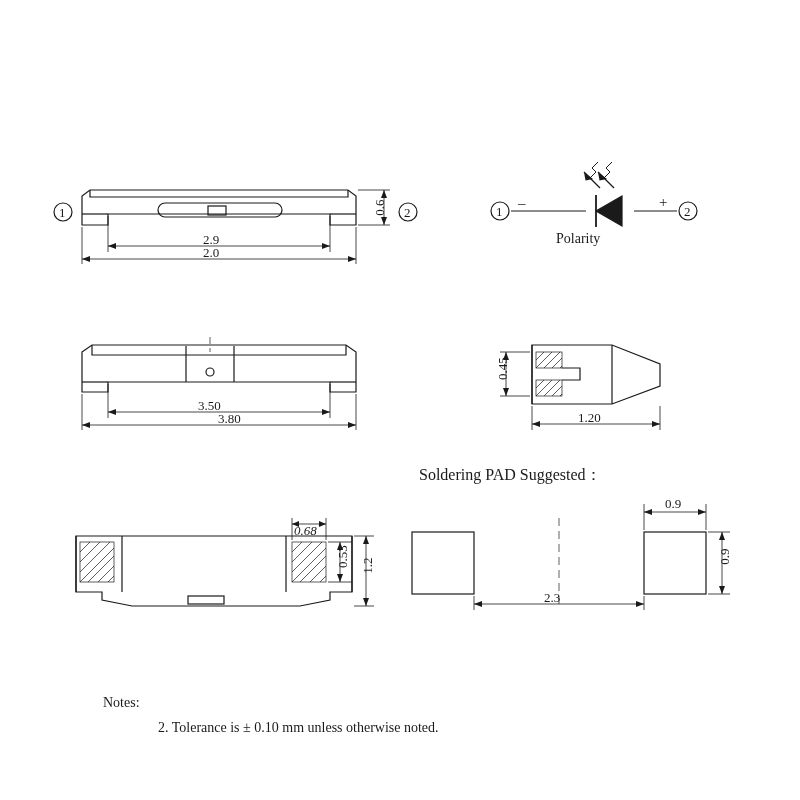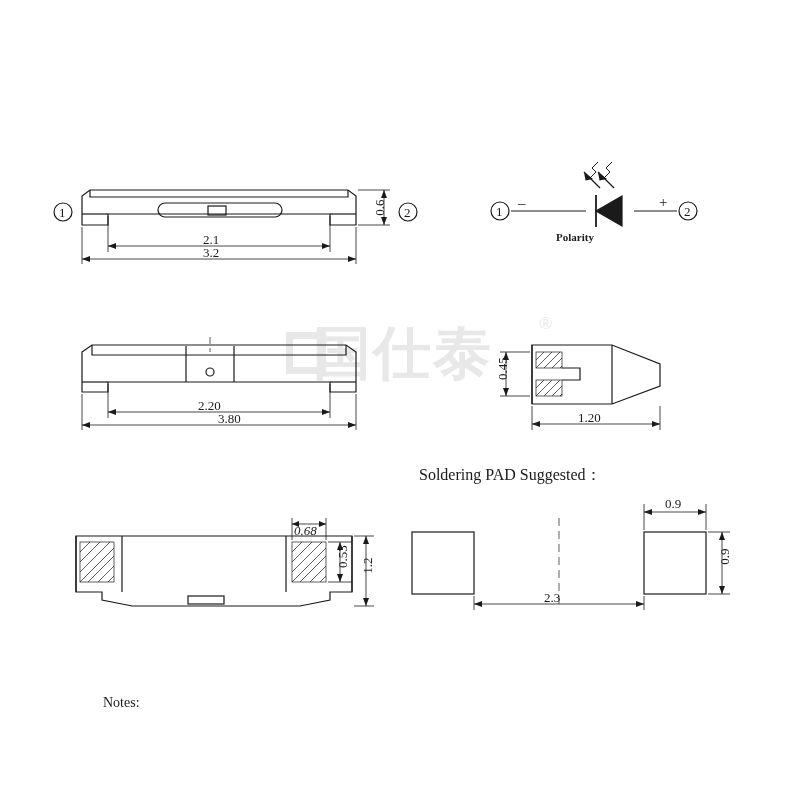--- a/index.html
+++ b/index.html
@@ -19,21 +19,21 @@
 
   .lbl {
     position: absolute;
     font-family: "Liberation Serif", serif;
     color: #1a1a1a;
     white-space: nowrap;
     line-height: 1;
   }
   .dim { font-size: 13px; }
   .dim-v { font-size: 13px; transform: rotate(-90deg); transform-origin: 50% 50%; }
-  .pol-title { font-size: 11px; font-weight: bold; }
+  .pol-title { font-size: 14px; font-weight: normal; }
   .pad-title { font-size: 16px; font-weight: normal; }
   .notes { font-size: 14px; margin-top: 44px; }
   .sign { font-size: 15px; }
 
   
   #wm {
     position: absolute;
     left: 268px; top: 318px;
     width: 270px; height: 80px;
     pointer-events: none;
@@ -63,25 +63,20 @@
     font-family: "Liberation Sans", sans-serif;
     font-size: 17px;
     color: #e8e8e8;
   }
 </style>
 </head>
 <body>
 
 <div id="sheet">
 
-  <div id="wm">
-    <div class="wmtext">国仕泰</div>
-    <div class="wmbox"></div>
-    <div class="wmreg">®</div>
-  </div>
 
   <svg class="draw" viewBox="0 0 800 800">
     <g fill="none" stroke="#1a1a1a" stroke-width="1.2" stroke-linejoin="miter" stroke-linecap="butt">
 
       <path d="M82,208 L82,196 L90,190 L348,190 L356,196 L356,208
                L356,225 L330,225 L330,214 L108,214 L108,225 L82,225 Z"></path>
 
       <path d="M90,190 L90,197 L348,197 L348,190"></path>
 
       <rect x="158" y="203" width="124" height="14" rx="7" ry="7"></rect>
@@ -239,42 +234,43 @@
       <path d="M706,512 l-8,-3 v6 z" fill="#1a1a1a" stroke="none"></path>
 
       <path d="M708,532 L730,532" stroke-width="0.8"></path>
       <path d="M708,594 L730,594" stroke-width="0.8"></path>
       <path d="M722,532 L722,594" stroke-width="0.8"></path>
       <path d="M722,532 l-3,8 h6 z" fill="#1a1a1a" stroke="none"></path>
       <path d="M722,594 l-3,-8 h6 z" fill="#1a1a1a" stroke="none"></path>
     </g>
   </svg>
 
-  <div class="lbl dim" style="left:203px; top:233px;">2.1</div>
-  <div class="lbl dim" style="left:203px; top:246px;">3.2</div>
+  <div class="lbl dim" style="left:203px; top:233px;">2.9</div>
+  <div class="lbl dim" style="left:203px; top:246px;">2.0</div>
   <div class="lbl dim-v" style="left:365px; top:201px; width:28px; text-align:center;">0.6</div>
   <div class="lbl dim" style="left:59px; top:206px;">1</div>
   <div class="lbl dim" style="left:404px; top:206px;">2</div>
 
   <div class="lbl dim" style="left:496px; top:205px;">1</div>
   <div class="lbl dim" style="left:684px; top:205px;">2</div>
   <div class="lbl sign" style="left:518px; top:196px;">–</div>
   <div class="lbl sign" style="left:659px; top:195px;">+</div>
   <div class="lbl pol-title" style="left:556px; top:232px;">Polarity</div>
 
-  <div class="lbl dim" style="left:198px; top:399px;">2.20</div>
+  <div class="lbl dim" style="left:198px; top:399px;">3.50</div>
   <div class="lbl dim" style="left:198px; top:412px;margin-left:20px;">3.80</div>
 
   <div class="lbl dim-v" style="left:487px; top:362px; width:30px; text-align:center;">0.45</div>
   <div class="lbl dim" style="left:578px; top:411px;">1.20</div>
 
   <div class="lbl dim" style="left:294px; top:524px;font-style:italic;">0.68</div>
   <div class="lbl dim-v" style="left:327px; top:550px; width:30px; text-align:center;">0.53</div>
   <div class="lbl dim-v" style="left:355px; top:559px; width:24px; text-align:center;">1.2</div>
 
   <div class="lbl pad-title" style="left:419px; top:467px;">Soldering PAD Suggested：</div>
   <div class="lbl dim" style="left:665px; top:497px;">0.9</div>
   <div class="lbl dim-v" style="left:710px; top:550px; width:28px; text-align:center;">0.9</div>
   <div class="lbl dim" style="left:544px; top:591px;">2.3</div>
 
   <div class="lbl notes" style="left:103px; top:652px;">Notes:</div>
+  <div class="lbl notes" style="left:158px; top:677px;">2. Tolerance is ± 0.10 mm unless otherwise noted.</div>
 
 </div>
 
 </body></html>

